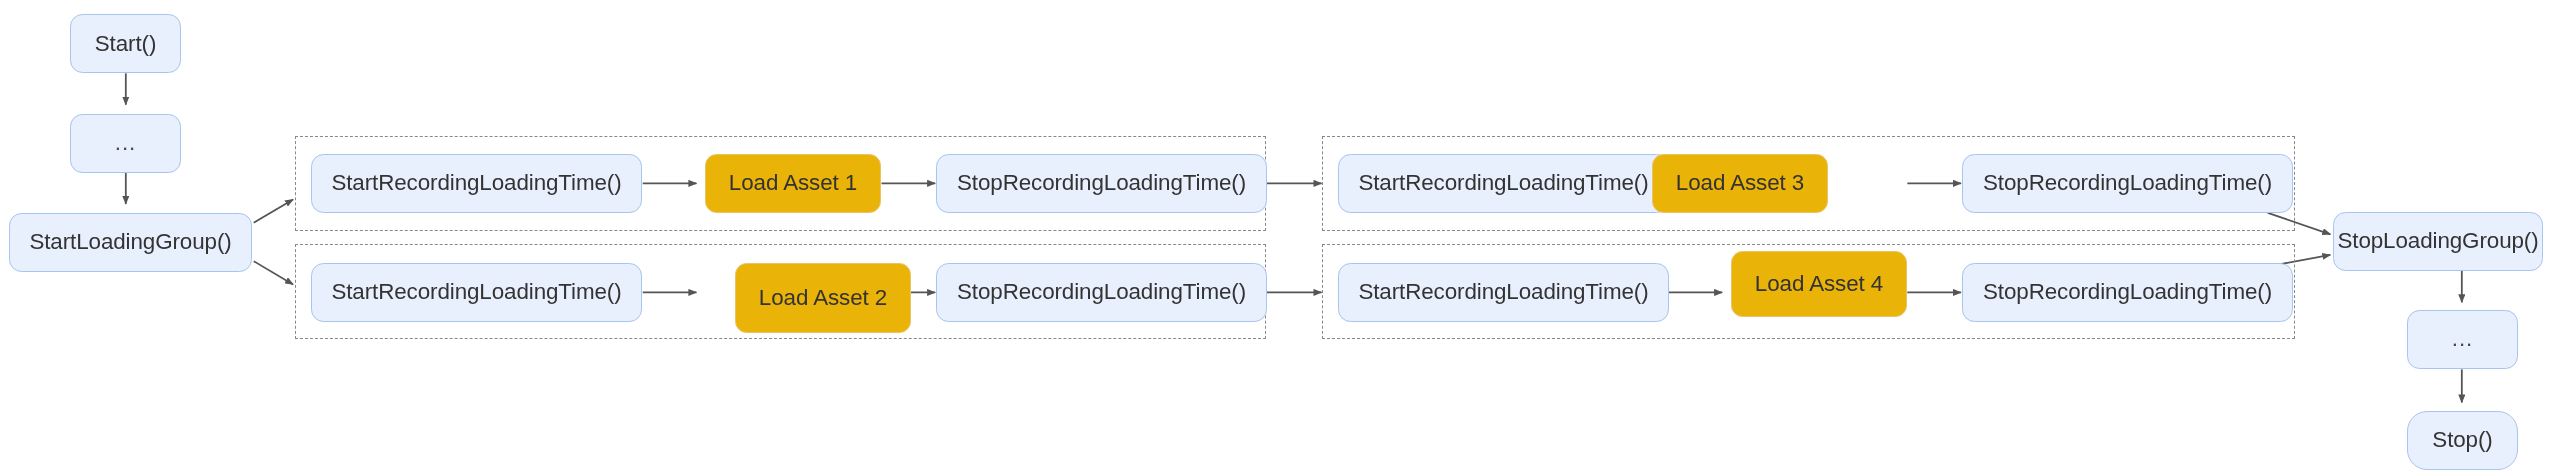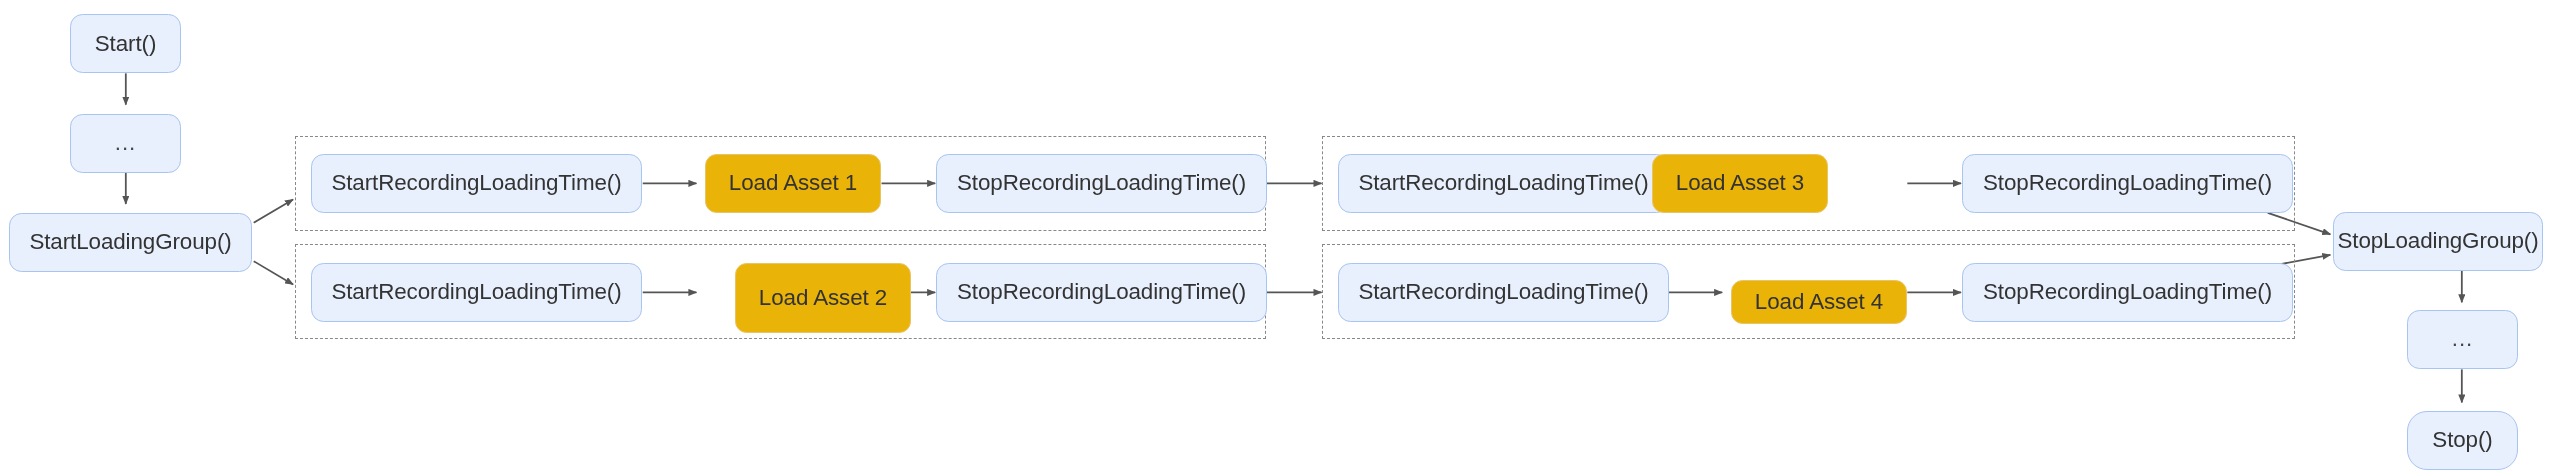--- a/index.html
+++ b/index.html
@@ -150,21 +150,21 @@
 
   <div class="node" style="left:311px; top:263px; width:331px; height:59px;">StartRecordingLoadingTime()</div>
   <div class="node asset" style="left:735px; top:263px; width:176px; height:70px;">Load Asset 2</div>
   <div class="node" style="left:936px; top:263px; width:331px; height:59px;">StopRecordingLoadingTime()</div>
 
   <div class="node" style="left:1338px; top:154px; width:331px; height:59px;">StartRecordingLoadingTime()</div>
   <div class="node asset" style="left:1652px; top:154px; width:176px; height:59px;">Load Asset 3</div>
   <div class="node" style="left:1962px; top:154px; width:331px; height:59px;">StopRecordingLoadingTime()</div>
 
   <div class="node" style="left:1338px; top:263px; width:331px; height:59px;">StartRecordingLoadingTime()</div>
-  <div class="node asset" style="left:1731px; top:280px; width:176px; height:44px;">Load Asset 4</div>
+  <div class="node asset" style="left:1731px; top:251px; width:176px; height:66px;">Load Asset 4</div>
   <div class="node" style="left:1962px; top:263px; width:331px; height:59px;">StopRecordingLoadingTime()</div>
 
   <div class="node" style="left:2333px; top:212px; width:210px; height:59px;">StopLoadingGroup()</div>
 
   <div class="node ellipsis" style="left:2407px; top:310px; width:111px; height:59px;">...</div>
 
   <div class="node" style="left:2407px; top:411px; width:111px; height:59px;border-radius:20px;">Stop()</div>
 
 </div>
 

